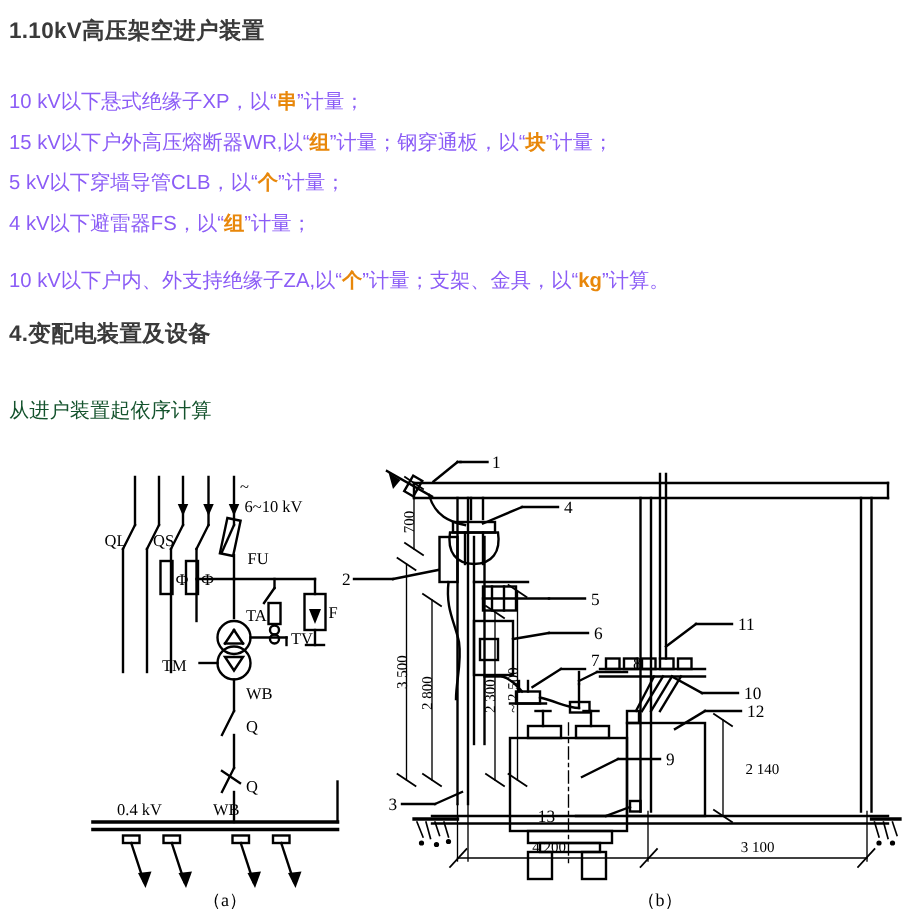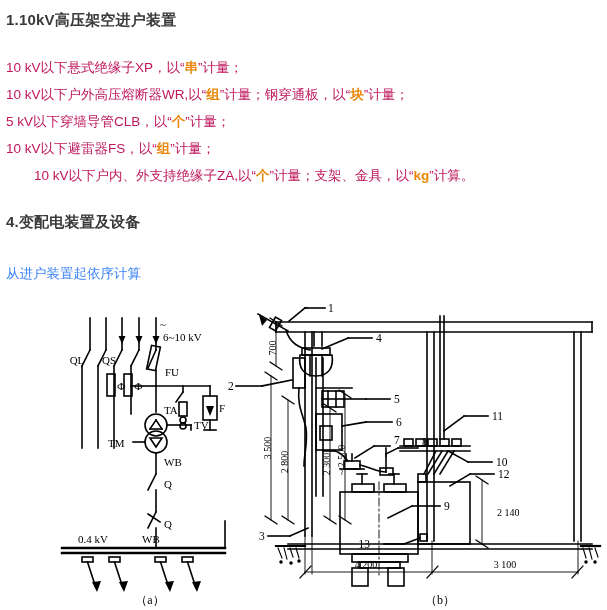--- a/index.html
+++ b/index.html
@@ -30,23 +30,23 @@
 
   .body-line {
     position: absolute;
     left: 6px;
     font-size: 13.5px;
     line-height: 18px;
     color: #3d3d3d;
     white-space: nowrap;
   }
   .hl { color: #e8870a; font-weight: bold; }
-  .q { color: #be185d; }
-
-  #lead-line { position: absolute; left: 6px; top: 265px; font-size: 13.5px; color: #3b82f6; }
+  .q { color: #8b5cf6; }
+
+  #lead-line { position: absolute; left: 6px; top: 265px; font-size: 13.5px; color: #14532d; }
 
   
   #figure {
     position: absolute;
     left: 0;
     top: 296px;
     width: 607px;
     height: 314px;
   }
   #figure svg { display: block; }
@@ -73,24 +73,24 @@
   }
 </style>
 </head>
 <body>
 
 <div class="page">
 
   <h2 class="section-title" id="title-1">1.10kV高压架空进户装置</h2>
 
   <div class="body-line" id="bl1" style="top:59px;"><span class="q">10 kV以下悬式绝缘子XP，以“</span><span class="hl">串</span><span class="q">”计量；</span></div>
-  <div class="body-line" id="bl2" style="top:86px;"><span class="q">10 kV以下户外高压熔断器WR,以“</span><span class="hl">组</span><span class="q">”计量；钢穿通板，以“</span><span class="hl">块</span><span class="q">”计量；</span></div>
+  <div class="body-line" id="bl2" style="top:86px;"><span class="q">15 kV以下户外高压熔断器WR,以“</span><span class="hl">组</span><span class="q">”计量；钢穿通板，以“</span><span class="hl">块</span><span class="q">”计量；</span></div>
   <div class="body-line" id="bl3" style="top:113px;"><span class="q">5 kV以下穿墙导管CLB，以“</span><span class="hl">个</span><span class="q">”计量；</span></div>
-  <div class="body-line" id="bl4" style="top:140px;"><span class="q">10 kV以下避雷器FS，以“</span><span class="hl">组</span><span class="q">”计量；</span></div>
-  <div class="body-line" id="bl5" style="top:167px;margin-left:28px;"><span class="q">10 kV以下户内、外支持绝缘子ZA,以“</span><span class="hl">个</span><span class="q">”计量；支架、金具，以“</span><span class="hl">kg</span><span class="q">”计算。</span></div>
+  <div class="body-line" id="bl4" style="top:140px;"><span class="q">4 kV以下避雷器FS，以“</span><span class="hl">组</span><span class="q">”计量；</span></div>
+  <div class="body-line" id="bl5" style="top:178px;"><span class="q">10 kV以下户内、外支持绝缘子ZA,以“</span><span class="hl">个</span><span class="q">”计量；支架、金具，以“</span><span class="hl">kg</span><span class="q">”计算。</span></div>
 
   <h2 class="section-title" id="title-2">4.变配电装置及设备</h2>
 
   <div id="lead-line">从进户装置起依序计算</div>
 
   <div id="figure">
   <svg width="607" height="314" viewBox="0 0 607 314" xmlns="http://www.w3.org/2000/svg">
     <g fill="none" stroke="#000" stroke-width="1.6" stroke-linecap="square">
 
       <g>

